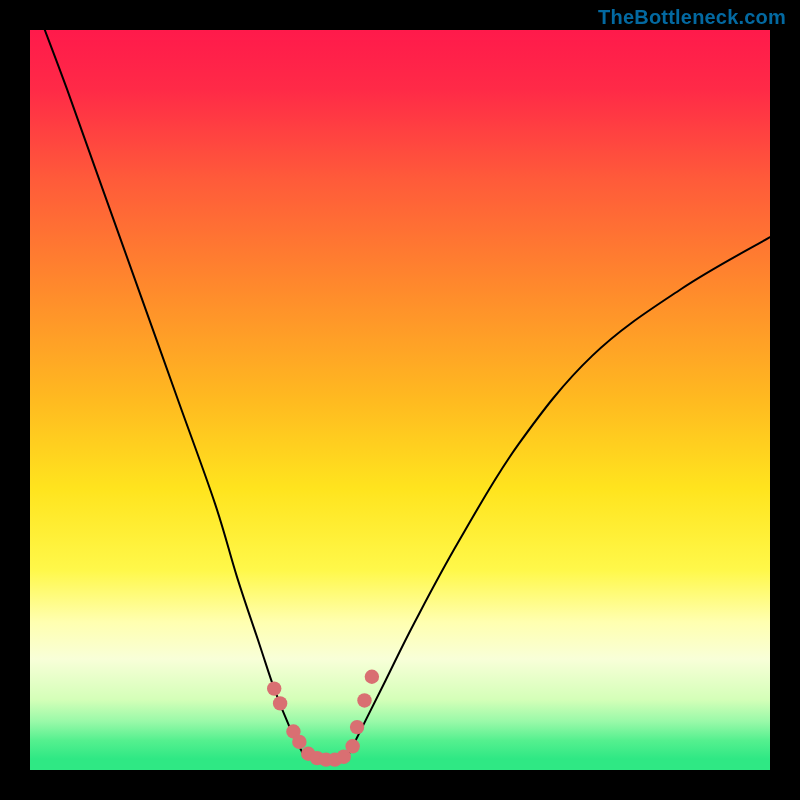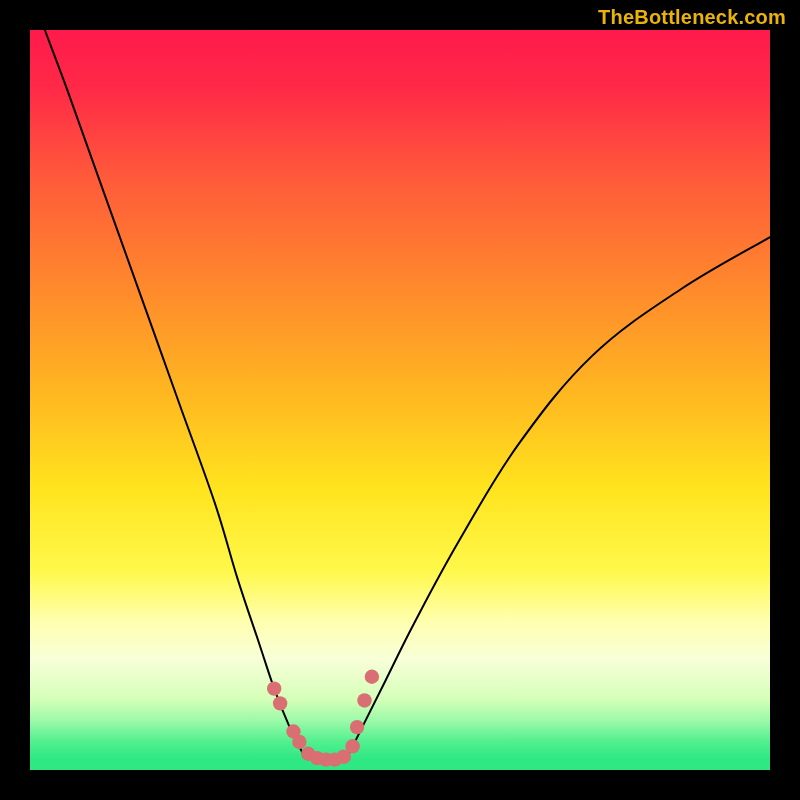--- a/index.html
+++ b/index.html
@@ -28,21 +28,21 @@
     position: absolute;
     inset: 0;
   }
   .watermark {
     position: absolute;
     top: 6px;
     right: 14px;
     font-family: Arial, Helvetica, sans-serif;
     font-size: 20px;
     font-weight: 600;
-    color: #eab308;
+    color: #0369a1;
     letter-spacing: 0.2px;
     user-select: none;
   }
   svg.overlay {
     position: absolute;
     inset: 0;
   }
 </style>
 </head>
 <body>

